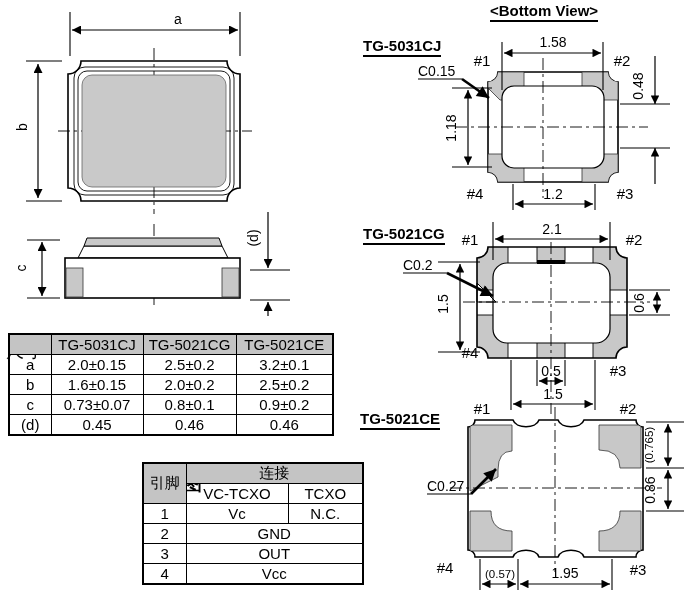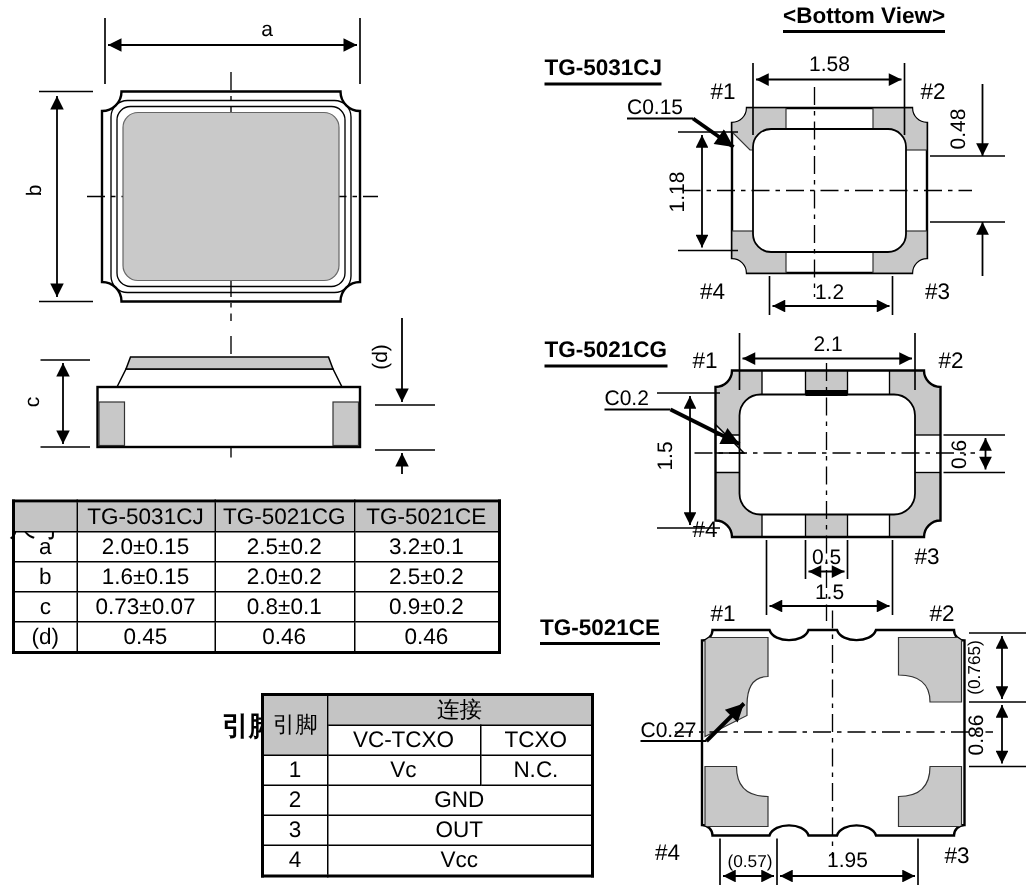--- a/index.html
+++ b/index.html
@@ -7,21 +7,21 @@
         font-family:"Liberation Sans",sans-serif;color:#000;}
   .abs{position:absolute;}
   .ulabel{font-weight:bold;font-size:15px;line-height:16px;border-bottom:2px solid #000;
           padding-bottom:1px;display:inline-block;}
   .plain{font-size:18px;line-height:16px;margin-top:32px;}
   table{border-collapse:collapse;font-size:15px;table-layout:fixed;}
   .dimtbl{border:2px solid #000;}
   .dimtbl td,.dimtbl th{border:1.5px solid #000;text-align:center;padding:0;height:19px;
        font-weight:normal;overflow:hidden;white-space:nowrap;}
   .dimtbl th{background:#c4c4c4;}
-  .pintbl{border:2px solid #000;margin-left:32px;}
+  .pintbl{border:2px solid #000;}
   .pintbl td,.pintbl th{border:1.5px solid #000;text-align:center;padding:0;height:19px;
        font-weight:normal;overflow:hidden;white-space:nowrap;}
   .pintbl th{background:#c4c4c4;}
   svg{display:block;font-family:"Liberation Sans",sans-serif;}
   .dt{font-size:14px;fill:#000;}
   .dts{font-size:11.5px;fill:#000;}
   .pl{font-size:15px;fill:#000;}
   .ln{stroke:#000;stroke-width:1.1;fill:none;}
   .thk{stroke:#000;stroke-width:1.6;fill:none;}
   .dim{stroke:#000;stroke-width:1.2;fill:none;}
@@ -151,21 +151,21 @@
       <td>3</td>
       <td colspan="2">OUT</td>
     </tr>
     <tr>
       <td>4</td>
       <td colspan="2">Vcc</td>
     </tr>
   </tbody>
     </table>
 
-  <div class="abs ulabel" style="left:490px;top:3px;margin-left:32px;">&lt;Bottom View&gt;</div>
+  <div class="abs ulabel" style="left:490px;top:3px;">&lt;Bottom View&gt;</div>
   <div class="abs ulabel" style="left:363px;top:38px;">TG-5031CJ</div>
   <div class="abs ulabel" style="left:363px;top:226px;">TG-5021CG</div>
   <div class="abs ulabel" style="left:360px;top:411px;">TG-5021CE</div>
 
   <svg class="abs" style="left:343px;top:0;" width="343" height="590" viewBox="343 0 343 590">
     <defs>
       <marker id="ar" viewBox="0 0 10 10" refX="10" refY="5" markerWidth="12" markerHeight="8.5" markerUnits="userSpaceOnUse" orient="auto-start-reverse">
         <path d="M0 0 L10 5 L0 10 Z"></path>
       </marker>
       <marker id="arb" viewBox="0 0 10 10" refX="10" refY="5" markerWidth="16" markerHeight="12" markerUnits="userSpaceOnUse" orient="auto-start-reverse">

